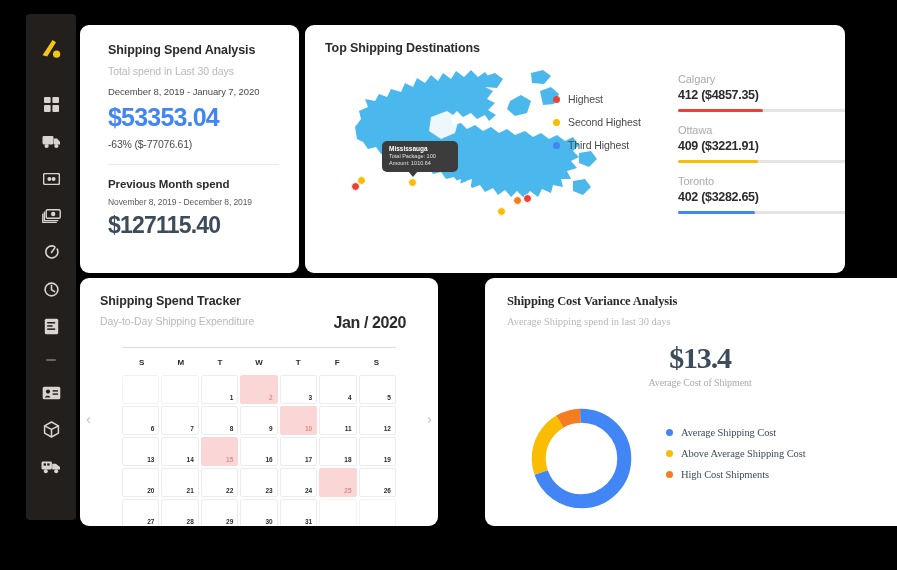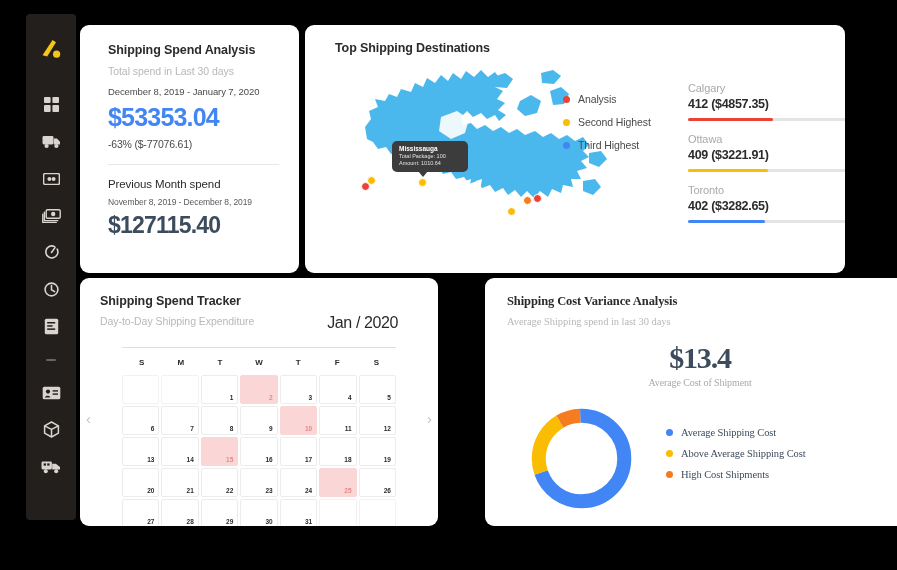--- a/index.html
+++ b/index.html
@@ -53,37 +53,37 @@
   
   #card-spend { left: 80px; top: 25px; width: 219px; height: 248px; }
   #card-spend .inner { padding: 18px 20px 0 28px; }
   .spend-range { font-size: 9.5px; color: #4a4a4a; margin-top: 9px; letter-spacing: -0.1px;}
   .spend-amount {
     font-size: 25px; font-weight: bold; color: #4285f4;
     margin-top: 6px; letter-spacing: -0.8px;
   }
   .spend-delta { font-size: 10.5px; color: #4a4a4a; margin-top: 6px; letter-spacing: -0.2px;}
   .divider { height: 1px; background: #e8e8e8; margin: 14px 0 13px 0; }
-  .prev-title { font-size: 11.5px; font-weight: normal; color: #2b2b2b; letter-spacing: -0.1px;}
+  .prev-title { font-size: 11.5px; font-weight: bold; color: #2b2b2b; letter-spacing: -0.1px;}
   .prev-range { font-size: 8.5px; color: #5a5a5a; margin-top: 7px; letter-spacing: -0.1px;}
   .prev-amount {
     font-size: 23px; font-weight: bold; color: #3d4c5c;
     margin-top: 5px; letter-spacing: -0.8px;
   }
 
   
   #card-map { left: 305px; top: 25px; width: 540px; height: 248px; }
-  #card-map .inner { padding: 16px 20px 0 30px; }
+  #card-map .inner { padding: 16px 20px 0 20px; }
   .map-body { position: relative; height: 162px; margin-top: 6px; }
   .map-canvas { position: absolute; left: 10px; top: 0px; width: 270px; height: 160px; }
   .map-legend { position: absolute; left: 228px; top: 32px; }
   .legend-row { display: flex; align-items: center; margin-bottom: 11px; }
   .legend-dot { width: 7px; height: 7px; border-radius: 50%; margin-right: 8px; }
   .legend-label { font-size: 10.5px; color: #4a4a4a; letter-spacing: -0.1px;}
-  .dest-list { position: absolute; left: 353px; top: 21px; width: 170px; }
+  .dest-list { position: absolute; left: 353px; top: 12px; width: 170px; }
   .dest-block { margin-bottom: 12px; }
   .dest-city { font-size: 11px; color: #a9a9a9; letter-spacing: -0.1px;}
   .dest-val { font-size: 12.5px; font-weight: bold; color: #2b2b2b; margin-top: 3px; letter-spacing: -0.3px;}
   .dest-bar { position: relative; height: 3px; background: #e4e4e4; border-radius: 2px; margin-top: 7px; }
   .dest-bar span { position: absolute; left: 0; top: 0; height: 3px; border-radius: 2px; display:block;}
   .pin { position: absolute; width: 7px; height: 7px; border-radius: 50%; border: 1.2px solid #ffffff; }
   .tooltip {
     position: absolute;
     background: #3c3c3c; color: #ffffff;
     border-radius: 5px;
@@ -96,22 +96,22 @@
     border-top: 6px solid #3c3c3c;
   }
   .tip-title { font-size: 6.5px; font-weight: bold; }
   .tip-line { font-size: 5.5px; color: #e0e0e0; }
 
   
   #card-cal { left: 80px; top: 278px; width: 358px; height: 248px; }
   #card-cal .inner { padding: 16px 20px 0 20px; position: relative; height: 100%; }
   .cal-head { position: relative; }
   .cal-month {
-    position: absolute; right: 20px; top: 20px;
-    font-size: 16px; font-weight: normal; color: #2b2b2b; letter-spacing: -0.4px;
+    position: absolute; right: 12px; top: 20px;
+    font-size: 16px; font-weight: bold; color: #2b2b2b; letter-spacing: -0.4px;
   }
   .cal-rule { height: 1px; background: #dedede; margin: 20px 22px 0 22px; }
   .cal-grid-wrap { position: relative; margin-top: 10px; padding: 0 22px; }
   .dow-row { display: grid; grid-template-columns: repeat(7, 1fr); }
   .dow {
     text-align: center; font-size: 8px; font-weight: bold;
     color: #2b2b2b; padding-bottom: 8px;
   }
   .days-grid { display: grid; grid-template-columns: repeat(7, 1fr); gap: 2px; }
   .day-cell {
@@ -305,21 +305,21 @@
 
         <div class="tooltip" style="left:57px; top:80px; width:62px;">
           <div class="tip-title">Mississauga</div>
           <div class="tip-line">Total Package: 100</div>
           <div class="tip-line">Amount: 1010.64</div>
         </div>
 
         <div class="map-legend">
           <div class="legend-row">
             <span class="legend-dot" style="background:#ea4335;"></span>
-            <span class="legend-label">Analysis</span>
+            <span class="legend-label">Highest</span>
           </div>
           <div class="legend-row">
             <span class="legend-dot" style="background:#fbbc04;"></span>
             <span class="legend-label">Second Highest</span>
           </div>
           <div class="legend-row">
             <span class="legend-dot" style="background:#4285f4;"></span>
             <span class="legend-label">Third Highest</span>
           </div>
         </div>

